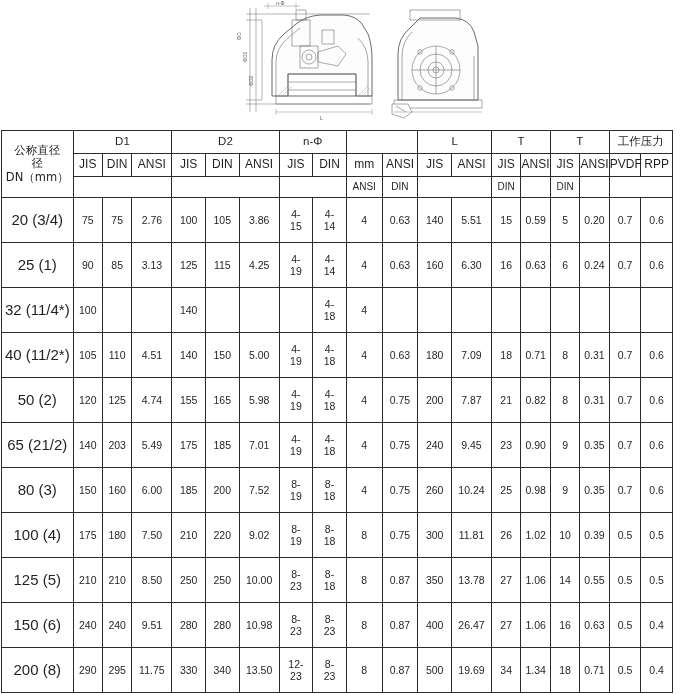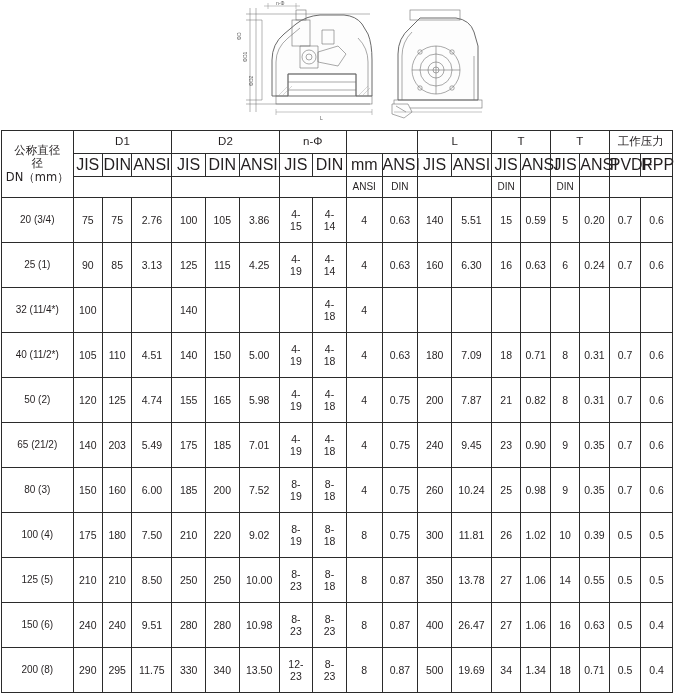--- a/index.html
+++ b/index.html
@@ -50,32 +50,32 @@
     font-weight: normal;
     line-height: 1.15;
     color: #231f20;
   }
   .hdr-top td {
     height: 22px;
     font-size: 11.5px;
   }
   .hdr-sub td {
     height: 22px;
-    font-size: 16px;
+    font-size: 12px;
   }
   .hdr-sub2 td {
     height: 20px;
     font-size: 10px;
   }
   tbody tr td {
     height: 44px;
     font-size: 10.5px;
   }
   td.col-dn {
-    font-size: 10px;
+    font-size: 15px;
   }
   .stack {
     display: block;
     line-height: 1.18;
   }
   .cjk {
     font-family: "DejaVu Sans", "Liberation Sans", sans-serif;
   }
 </style>
 </head>

